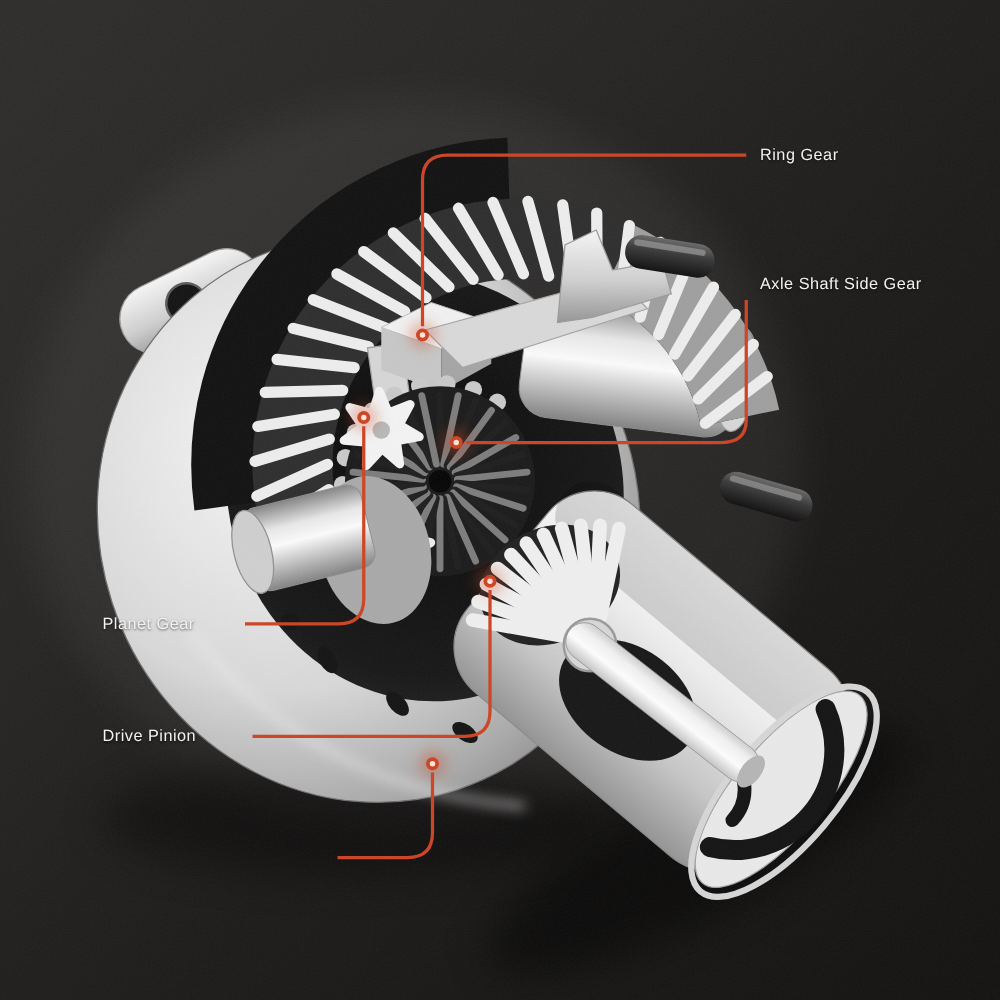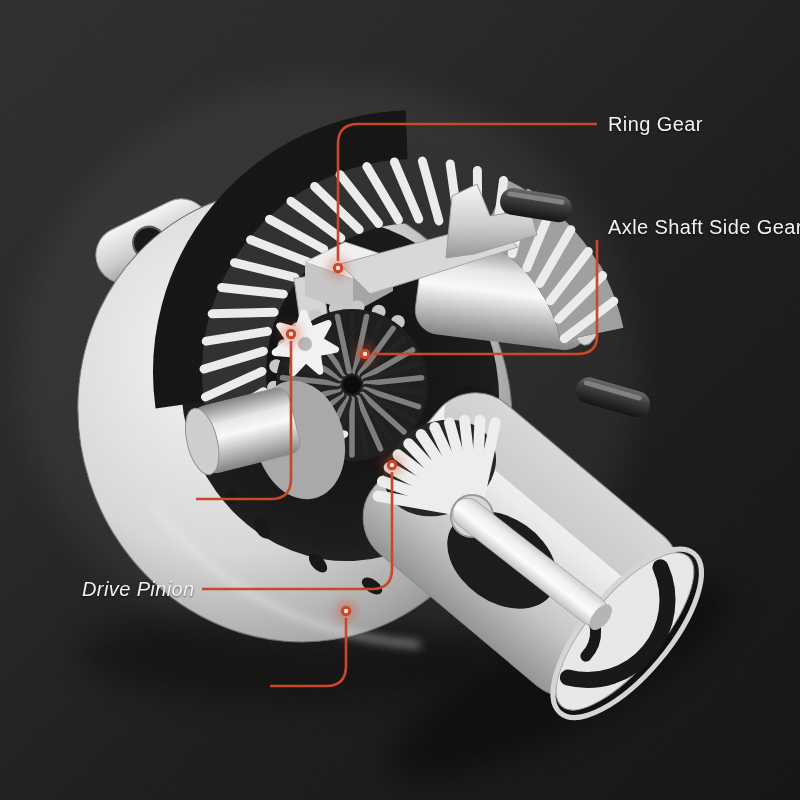--- a/index.html
+++ b/index.html
@@ -4,21 +4,21 @@
 <style>
   html,body{margin:0;padding:0;}
   .stage{
     position:relative;width:800px;height:800px;overflow:hidden;
     background:linear-gradient(135deg,#2f2d2b 0%,#282624 30%,#1d1b1a 58%,#131211 100%);
     font-family:"Liberation Sans","DejaVu Sans",sans-serif;
   }
   .stage svg{position:absolute;left:0;top:0;}
   .callout-label{
     position:absolute;color:var(--label-color,#f2f2f2);
-    font-size:20px;line-height:24px;letter-spacing:0.4px;white-space:nowrap;
+    font-size:13px;line-height:24px;letter-spacing:0.4px;white-space:nowrap;
     text-shadow:0 1px 2px rgba(0,0,0,.6);
   }
   .leader{stroke:var(--accent,#cc4728);stroke-width:2.6;fill:none;}
   .dot-core{fill:var(--accent,#cc4728);}
   .dot-hot{fill:#ffe2d8;}
   .dot-glow{fill:var(--accent,#cc4728);opacity:.33;}
 </style>
 </head>
 <body>
 
@@ -282,14 +282,15 @@
         <g>
           <circle cx="346" cy="611" r="11" class="dot-glow" filter="url(#soft2)"></circle>
           <circle cx="346" cy="611" r="5.2" class="dot-core"></circle>
           <circle cx="346" cy="611" r="2.2" class="dot-hot"></circle>
         </g>
       </g>
   </svg>
 
   <div class="callout-label" style="left:608px;top:112px;">Ring Gear</div>
   <div class="callout-label" style="left:608px;top:215px;">Axle Shaft Side Gear</div>
-  <div class="callout-label" style="left:82px;top:577px;font-style:italic;">Drive Pinion</div>
+  <div class="callout-label" style="left:82px;top:487px;">Planet Gear</div>
+  <div class="callout-label" style="left:82px;top:577px;">Drive Pinion</div>
 </div>
 
 </body></html>

